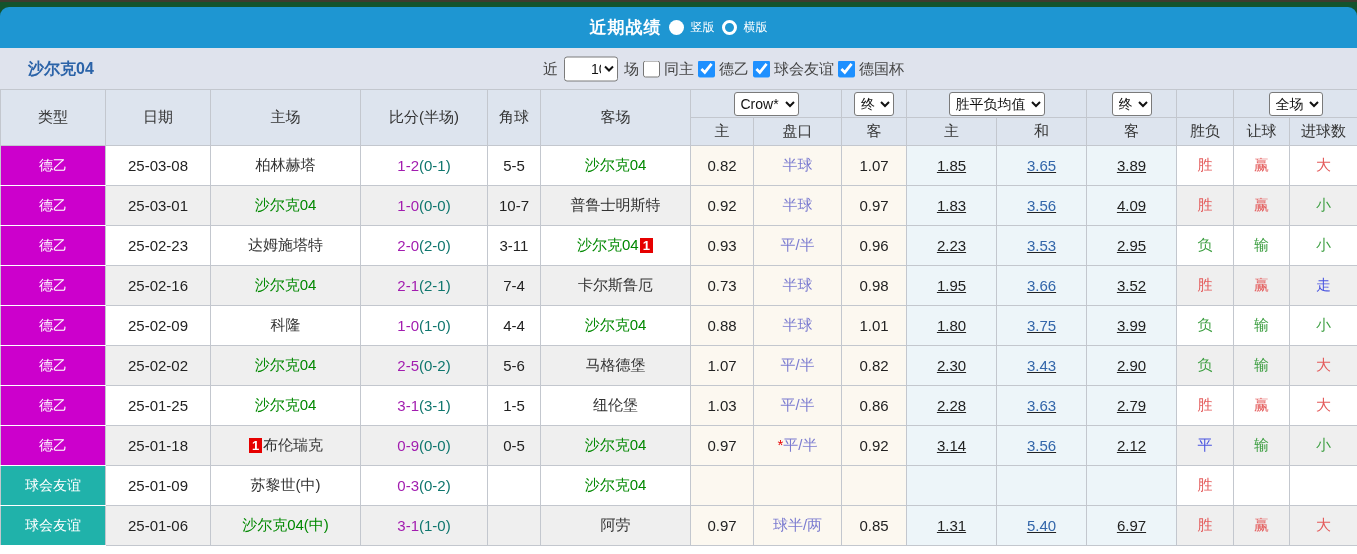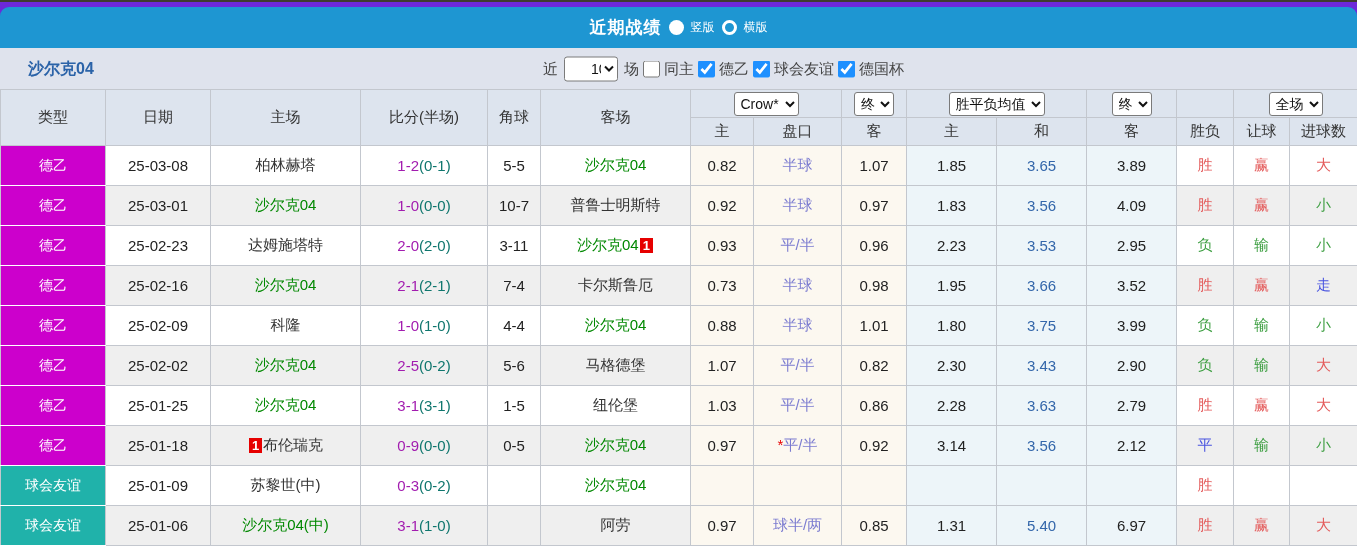--- a/index.html
+++ b/index.html
@@ -2,21 +2,21 @@
 <html><head>
 <meta charset="utf-8">
 <style>
   * { box-sizing: border-box; }
   html,body { margin:0; padding:0; background:#fff; }
   body { width:1357px; font-family:"Liberation Sans", sans-serif; }
 
   .widget { width:1357px; }
 
   
-  .top-wrap { background:#6d28d9; border-top:2px solid #3f3b2e; }
+  .top-wrap { background:#14532d; border-top:2px solid #3f3b2e; }
   .top-strip { height:5px; }
   .title-bar {
     height:41px; background:#1e96d2; border-radius:9px 9px 0 0;
     display:flex; align-items:center; justify-content:center; gap:7px; color:#fff;
   }
   .title-bar .title { font-size:17px; font-weight:bold; letter-spacing:1px; }
   .radio { display:inline-block; border-radius:50%; cursor:pointer; }
   .radio.sel { width:15px; height:15px; background:#fff; }
   .radio.unsel { width:15px; height:15px; border:3px solid #fff; background:transparent; }
   .radio-label { font-size:12px; }
@@ -38,21 +38,21 @@
     overflow:hidden; white-space:nowrap; }
   thead th { background:#dde4ee; color:#333; font-size:15px; }
   thead tr.h1 th { height:28px; }
   thead tr.h2 th { height:28px; }
   thead select { height:24px; padding:0 2px; }
 
   tbody td { height:40px; font-size:15px; color:#222; }
   td.norm { background:#fff; }
   td.alt { background:#efefef; }
   td.cream { background:#fcf8f0; }
-  td.lblue { background:#edf5f9; }
+  td.lblue { background:#edf5f9;text-decoration:underline; }
   td.type { color:#fff; font-size:14px; border-top:1px solid #fff; border-bottom:1px solid #fff; }
   td.type.league { background:#cc00cc; }
   td.type.friendly { background:#20b2aa; }
 
   .self-team { color:#008800; }
   .team { color:#333; }
   .score-ft { color:#a21caf; }
   .score-ht { color:#0f766e; }
   .redcard { background:#e60000; color:#fff; padding:0 3px; font-size:13px; font-weight:bold; margin:0 1px; }
   .hcap { color:#7b7bd0; }

